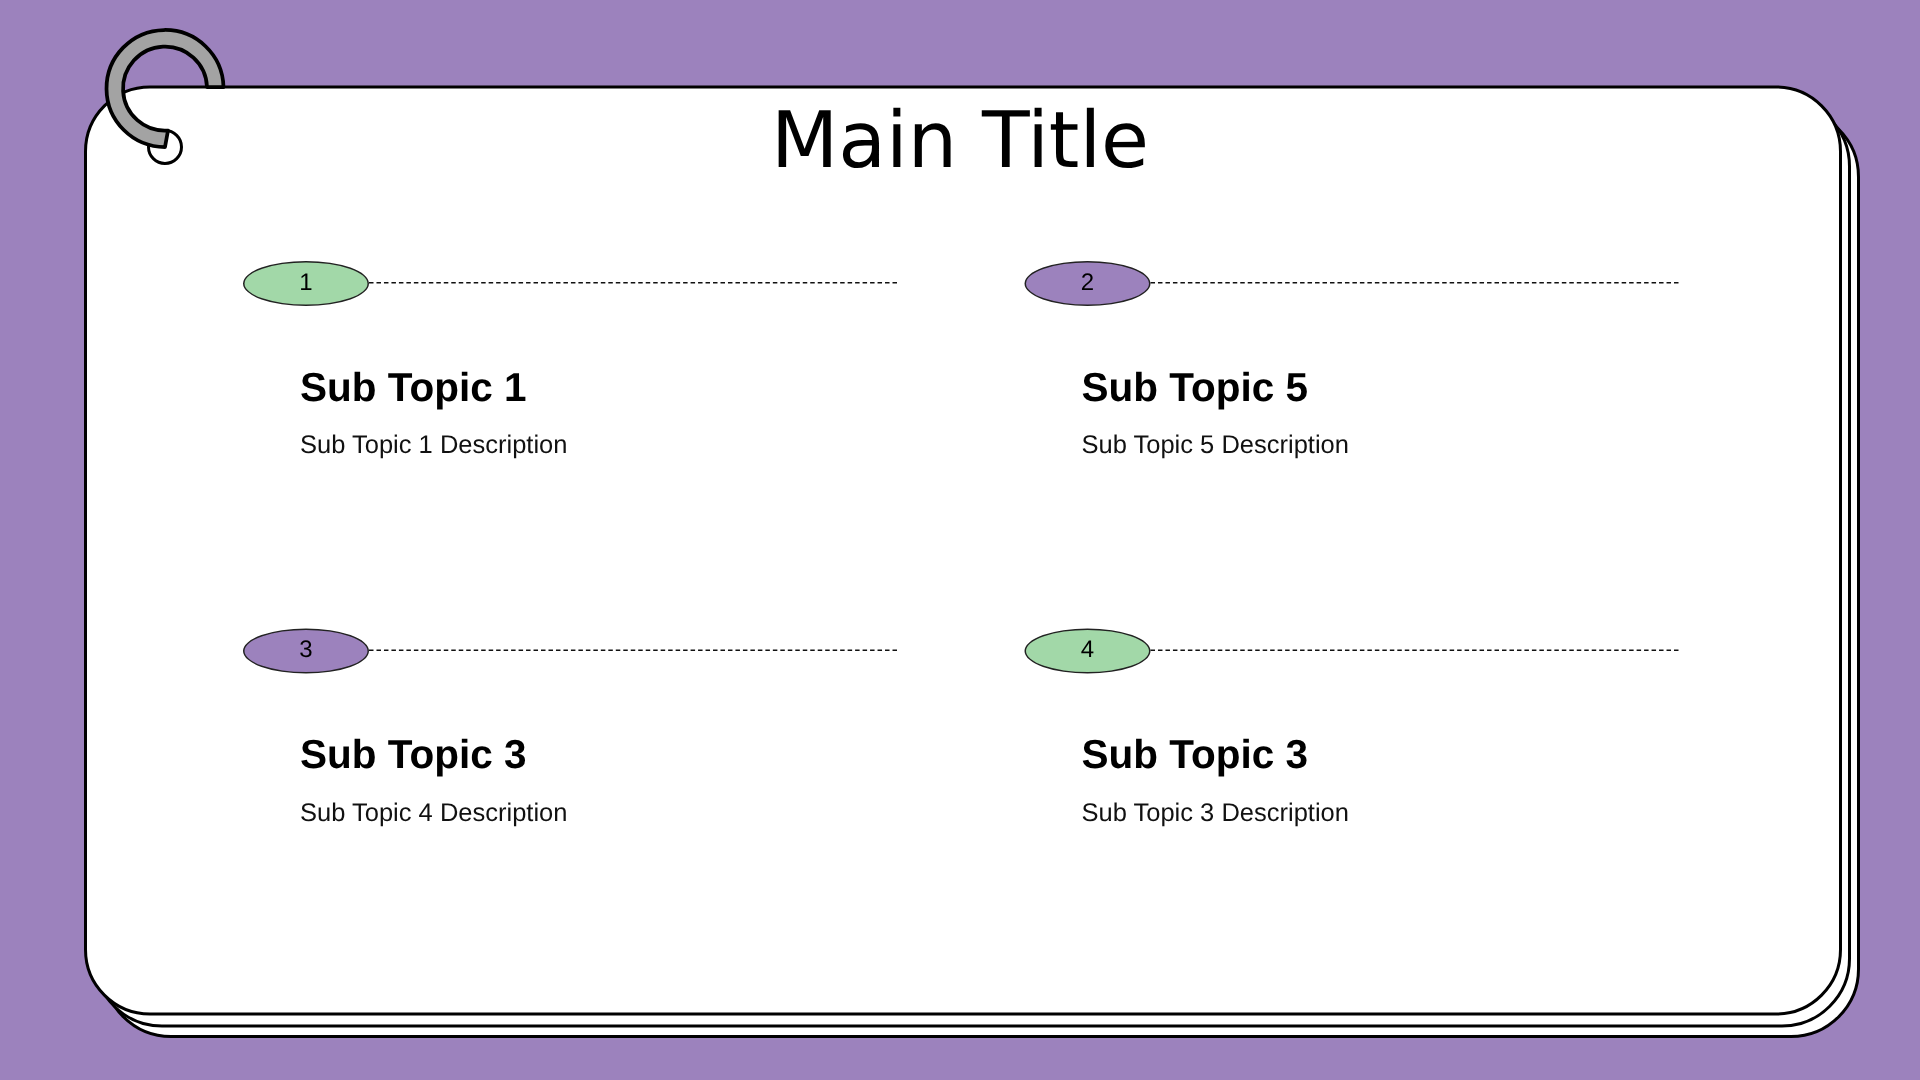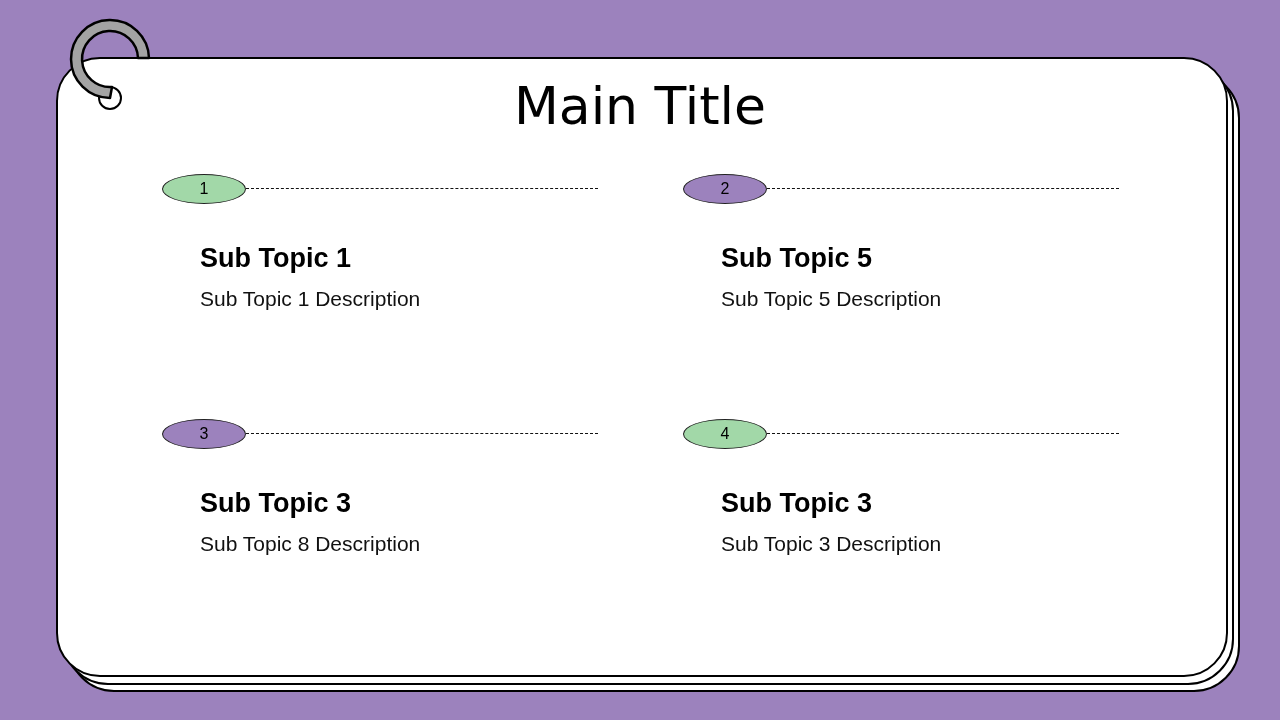--- a/index.html
+++ b/index.html
@@ -12,42 +12,42 @@
   .page-back.b2 { left: 68px; top: 72px; width: 1172px; height: 620px; }
   .page-back.b1 { left: 62px; top: 65px; width: 1172px; height: 620px; }
   .page-front {
     position: absolute; left: 56px; top: 57px; width: 1172px; height: 620px;
     background: #fff; border: 2px solid #000; border-radius: 44px;
   }
 
   .ring { position: absolute; left: 60px; top: 14px; width: 100px; height: 100px; }
 
   .title {
-    position: absolute; left: 0; width: 1280px; top: 76px; text-align: center;
+    position: absolute; left: 0; width: 1280px; top: 64px; text-align: center;
     font-family: "DejaVu Sans", sans-serif; font-size: 52px; font-weight: 500; color: #000;
     letter-spacing: 0px;
   }
 
   .topic { position: absolute; width: 440px; height: 180px; }
   .badge {
     position: absolute; left: 0; top: 0; width: 84px; height: 30px; border-radius: 50%;
     border: 1.5px solid #222; display: flex; align-items: center; justify-content: center;
     font-family: "Liberation Sans", sans-serif; font-size: 16px; color: #000;
   }
   .dash {
     position: absolute; left: 84px; top: 14px; width: 352px; height: 0;
     border-top: 1.6px dashed #111;
   }
   .topic-title {
     position: absolute; left: 38px; top: 69px;
     font-family: "Liberation Sans", sans-serif; font-weight: bold; font-size: 27px; color: #000;
   }
   .topic-desc {
     position: absolute; left: 38px; top: 113px;
-    font-family: "Liberation Sans", sans-serif; font-size: 21px; color: #111;
+    font-family: "Liberation Sans", sans-serif; font-size: 17px; color: #111;
   }
 </style>
 </head>
 <body>
 
 <div class="page-back b2"></div>
 <div class="page-back b1"></div>
 <div class="page-front"></div>
 
 <svg class="ring" viewBox="0 0 100 100">
@@ -68,21 +68,21 @@
   <div class="badge" style="background:#9c82bd;">2</div>
   <div class="dash"></div>
   <div class="topic-title">Sub Topic 5</div>
   <div class="topic-desc">Sub Topic 5 Description</div>
 </div>
 
 <div class="topic" style="left:162px; top:419px;">
   <div class="badge" style="background:#9c82bd;">3</div>
   <div class="dash"></div>
   <div class="topic-title">Sub Topic 3</div>
-  <div class="topic-desc">Sub Topic 8 Description</div>
+  <div class="topic-desc">Sub Topic 4 Description</div>
 </div>
 
 <div class="topic" style="left:683px; top:419px;">
   <div class="badge" style="background:#a2d8a8;">4</div>
   <div class="dash"></div>
   <div class="topic-title">Sub Topic 3</div>
   <div class="topic-desc">Sub Topic 3 Description</div>
 </div>
 
 </body></html>

